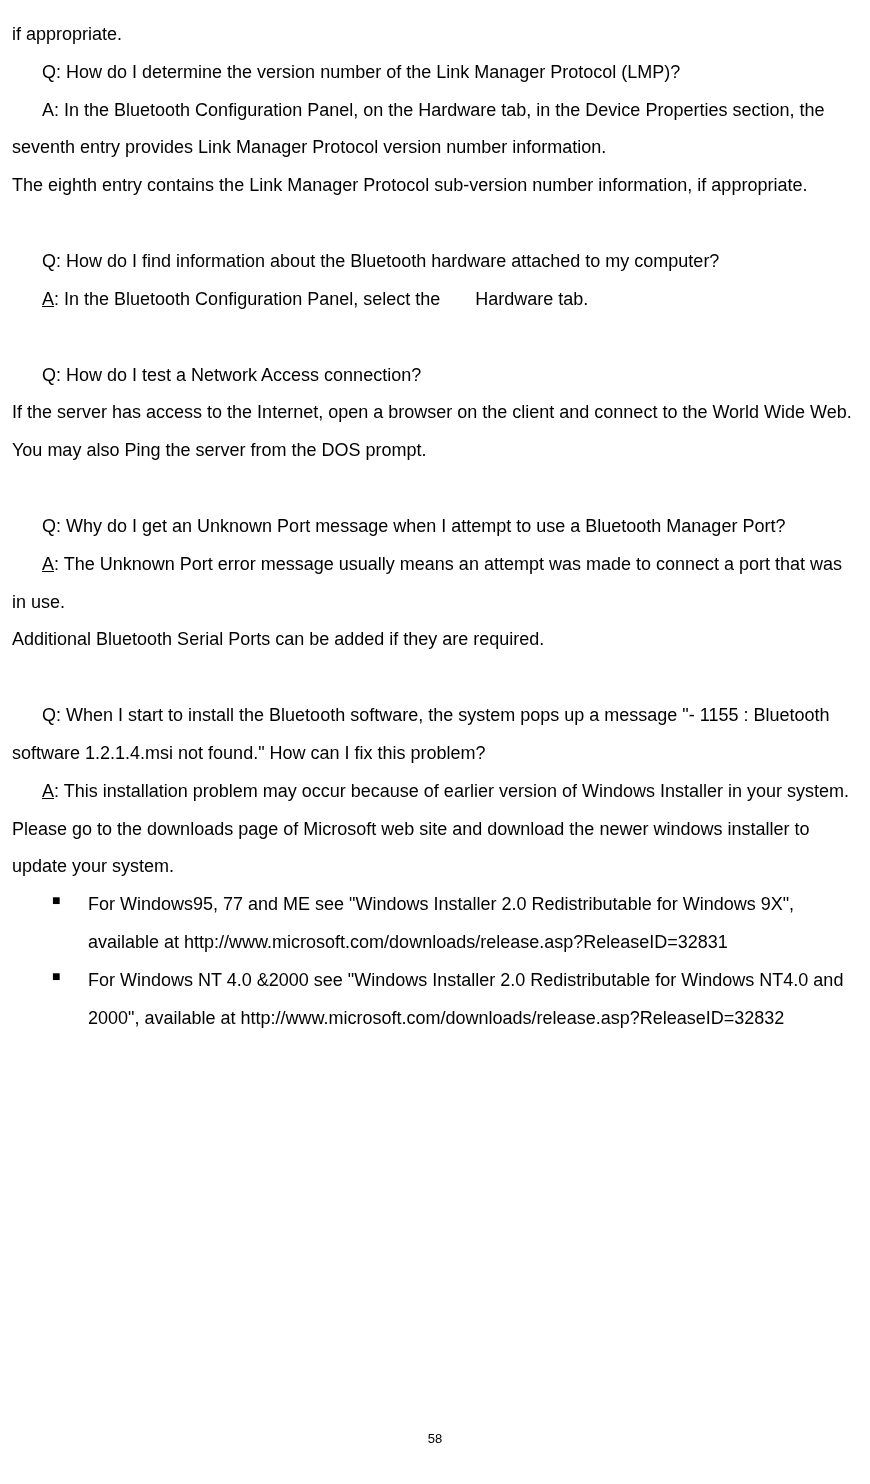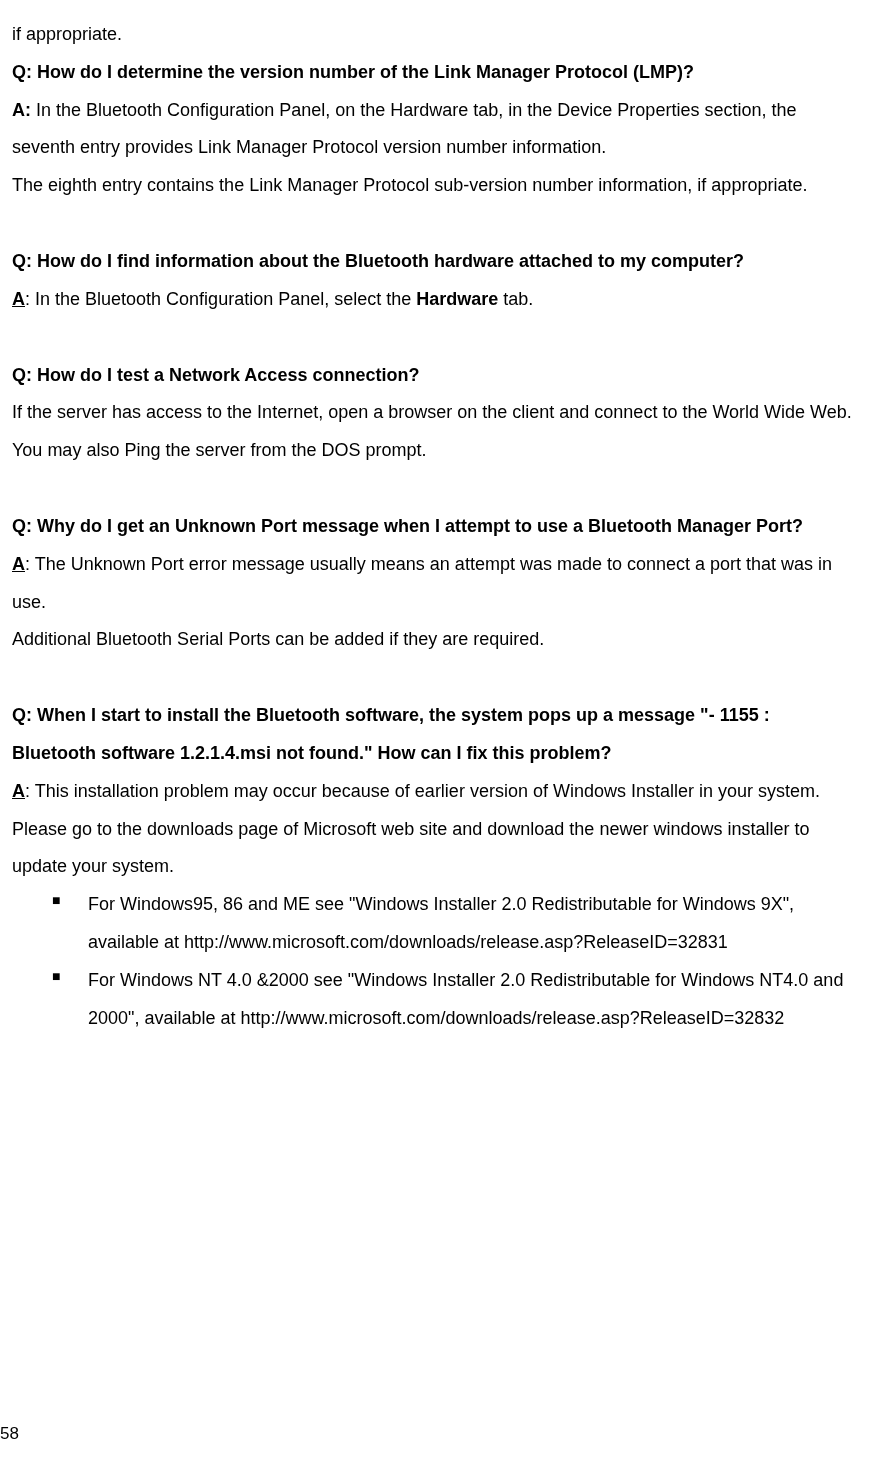--- a/index.html
+++ b/index.html
@@ -15,21 +15,22 @@
       font-size: 18px;
       color: #000;
       padding: 0 12px;
       line-height: 2.1;
       position: relative;
     }
     .content {
       padding-top: 16px;
     }
     .bold {
-      font-weight: bold;
+      font-weight: normal;
+      margin-left: 30px;
     }
     .u {
       text-decoration: underline;
     }
     .spacer {
       height: 38px;
     }
     .bullet-list {
       list-style: none;
       padding-left: 40px;
@@ -43,21 +44,22 @@
       position: absolute;
       left: 0;
       top: 0;
       font-size: 14px;
     }
     .page-number {
       position: absolute;
       bottom: 32px;
       left: 0;
       right: 0;
-      font-size: 17px;
+      text-align: center;
+      font-size: 13px;
     }
   </style>
 </head>
 <body>
 
 <div class="content">
   <p>if appropriate.</p>
 
   <p><span class="bold">Q: How do I determine the version number of the Link Manager Protocol (LMP)?</span></p>
 
@@ -88,18 +90,18 @@
 
   <p>Additional Bluetooth Serial Ports can be added if they are required.</p>
 
   <div class="spacer"></div>
 
   <p><span class="bold">Q: When I start to install the Bluetooth software, the system pops up a message "- 1155 : Bluetooth software 1.2.1.4.msi not found." How can I fix this problem?</span></p>
 
   <p><span class="bold u">A</span><span>: This installation problem may occur because of earlier version of Windows Installer in your system. Please go to the downloads page of Microsoft web site and download the newer windows installer to update your system.</span></p>
 
   <ul class="bullet-list">
-    <li>For Windows95, 86 and ME see "Windows Installer 2.0 Redistributable for Windows 9X", available at http://www.microsoft.com/downloads/release.asp?ReleaseID=32831</li>
+    <li>For Windows95, 77 and ME see "Windows Installer 2.0 Redistributable for Windows 9X", available at http://www.microsoft.com/downloads/release.asp?ReleaseID=32831</li>
     <li>For Windows NT 4.0 &amp;2000 see "Windows Installer 2.0 Redistributable for Windows NT4.0 and 2000", available at http://www.microsoft.com/downloads/release.asp?ReleaseID=32832</li>
   </ul>
 </div>
 
 <div class="page-number">58</div>
 
 </body></html>

